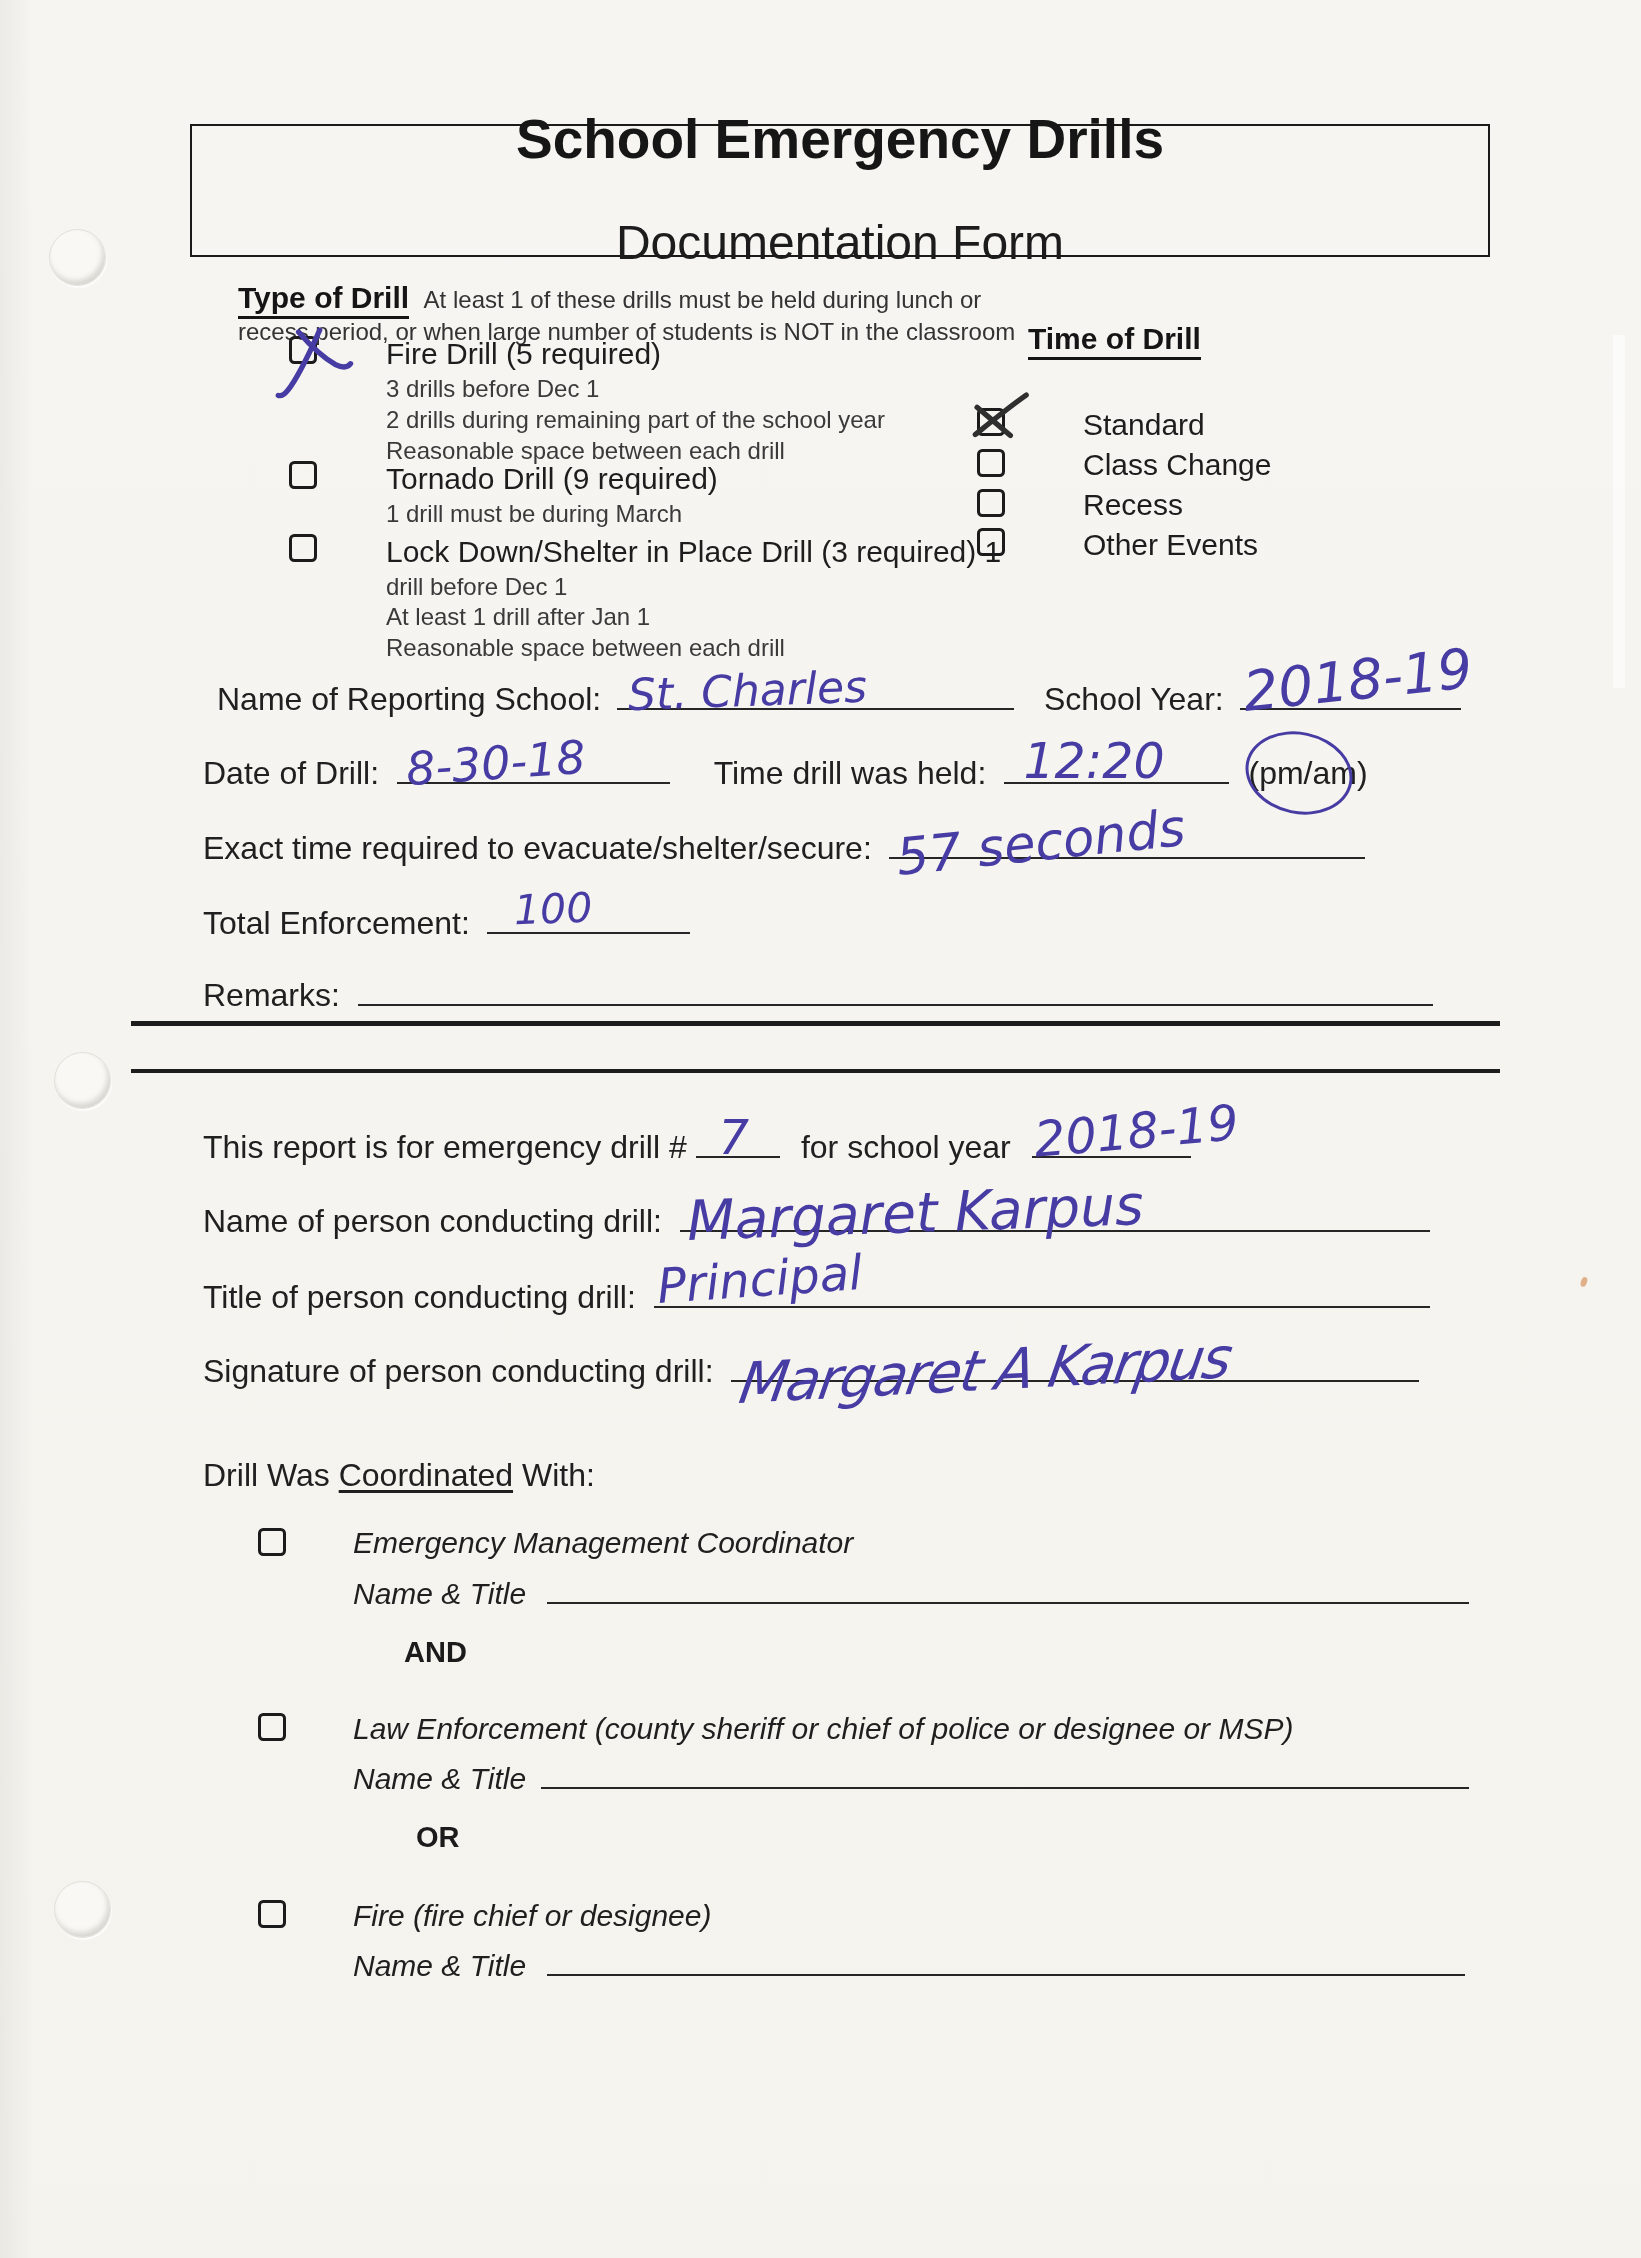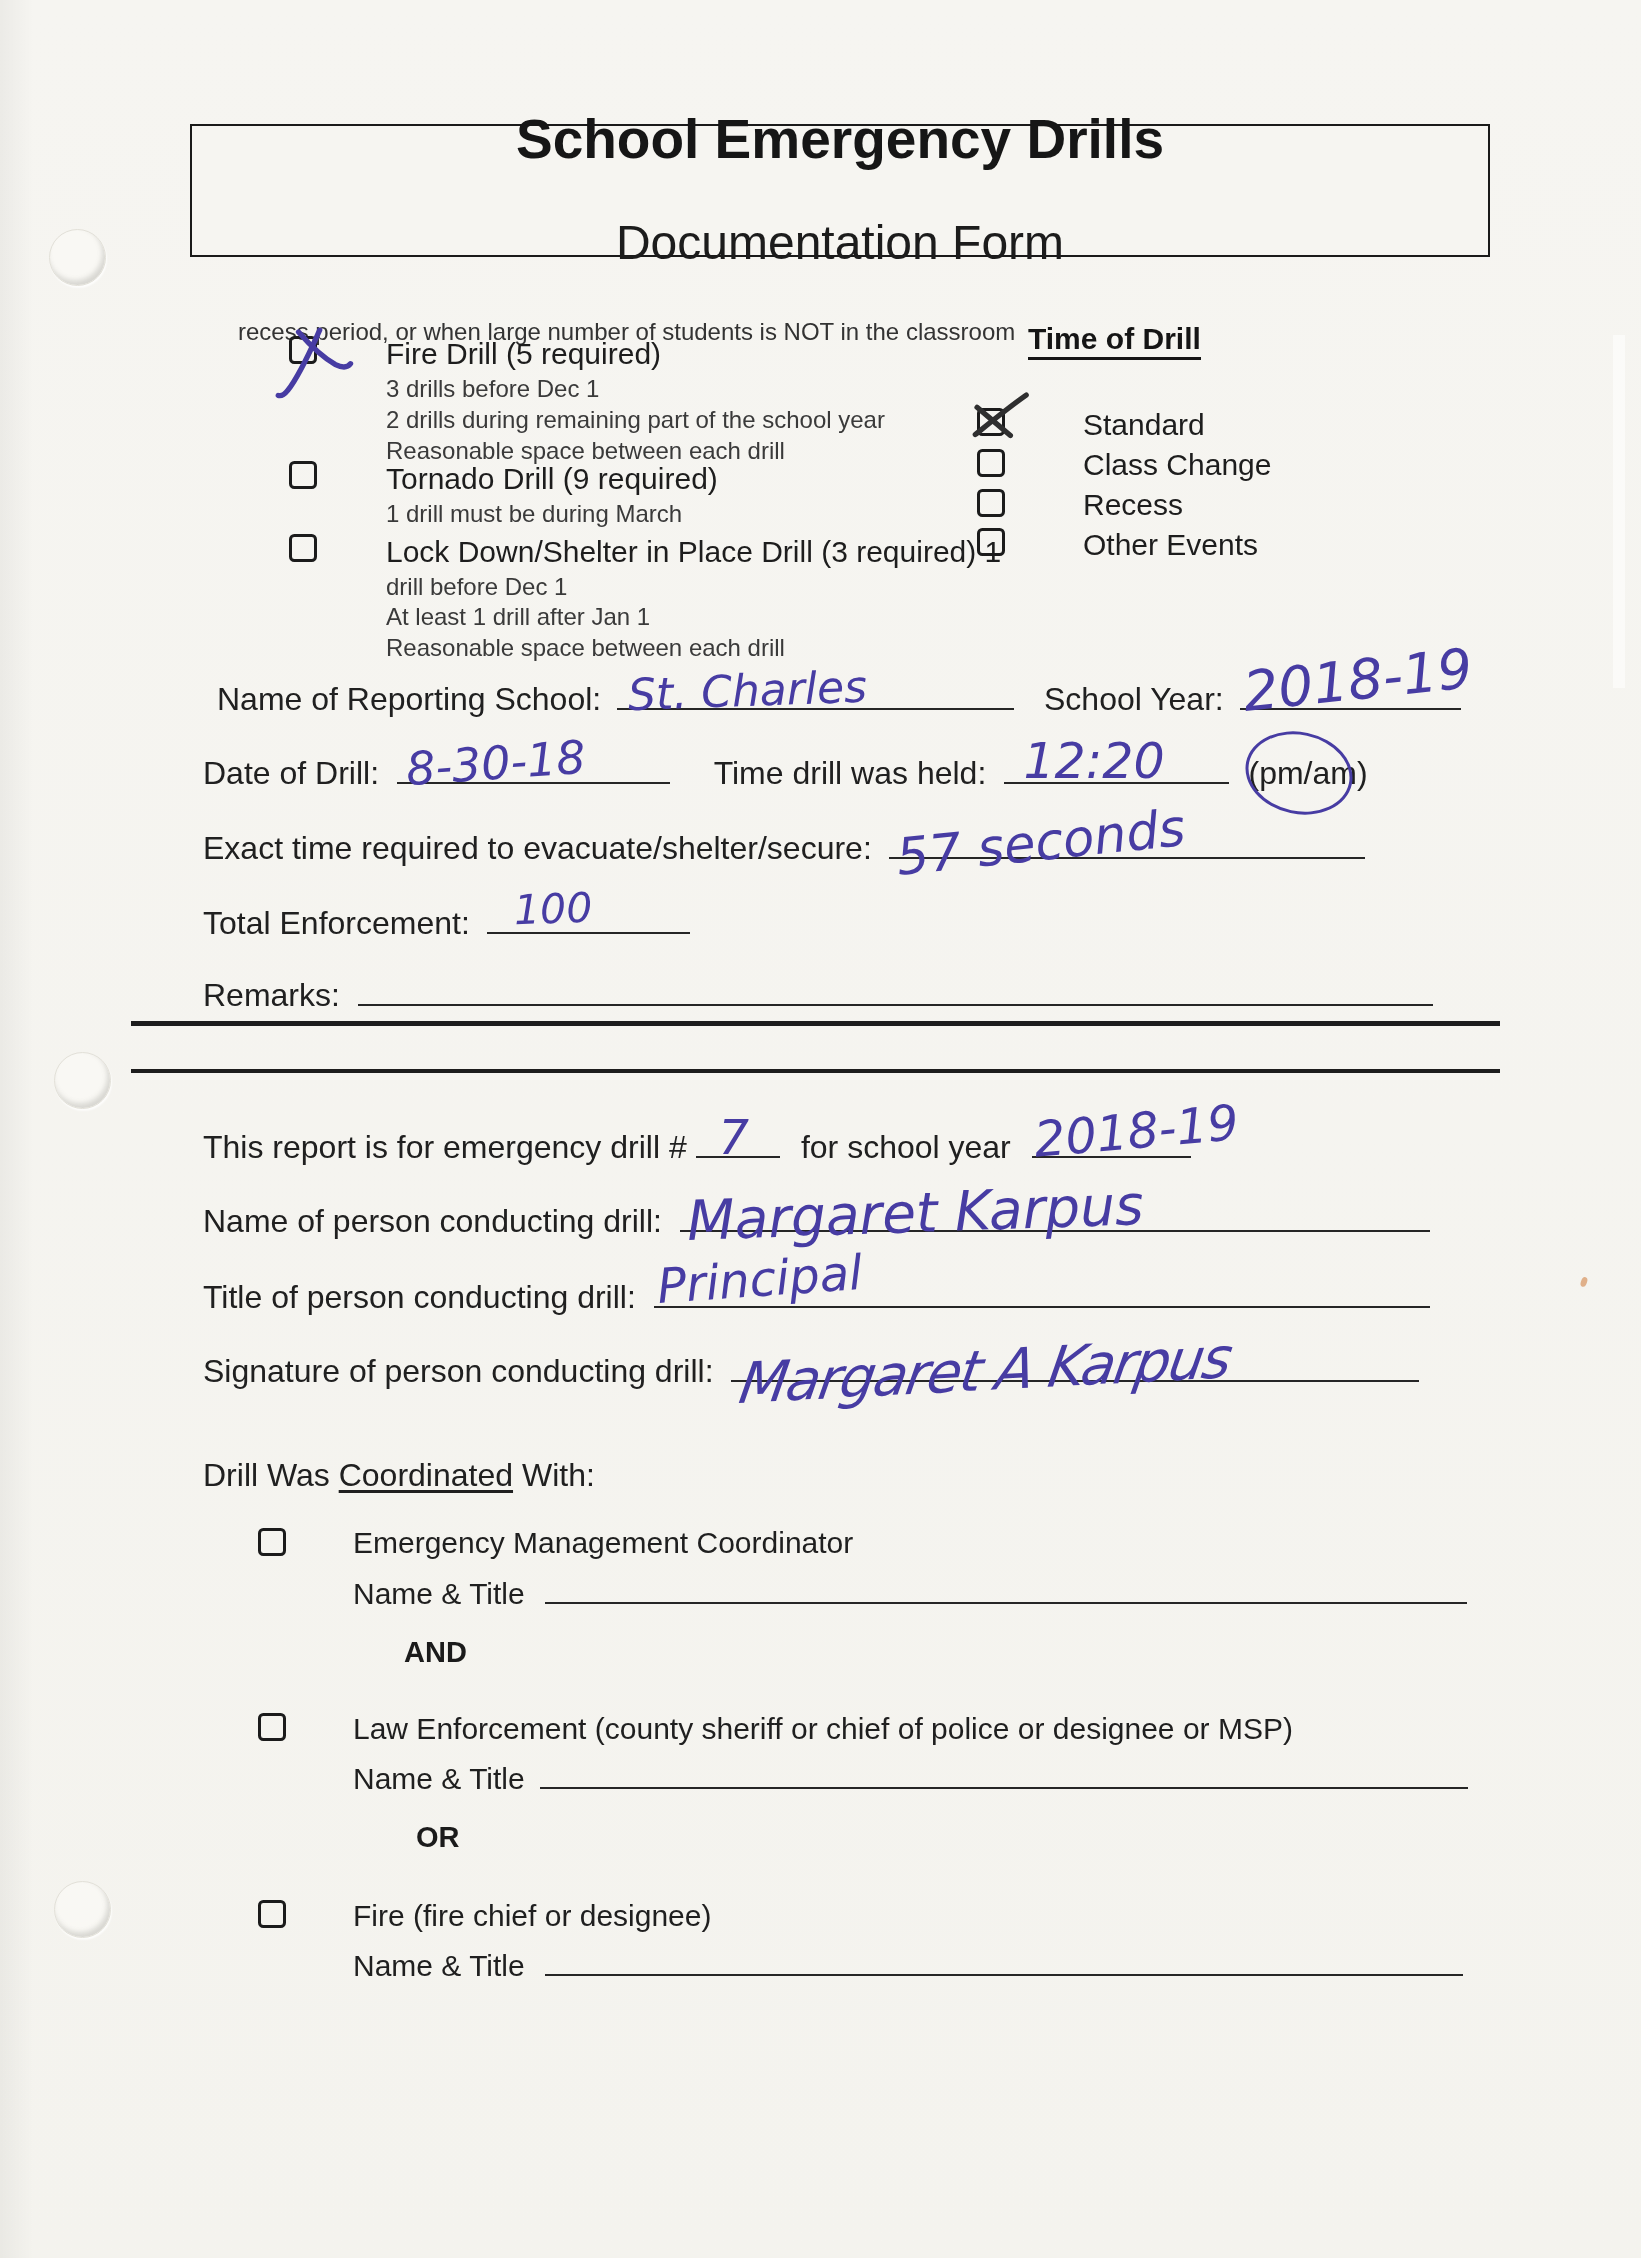--- a/index.html
+++ b/index.html
@@ -37,40 +37,44 @@
   .subnote{font-size:24px;color:#3a3a3a;}
   .cb{display:inline-block;width:22px;height:22px;border:3.5px solid #1b1b1b;border-radius:5.3px;
     background:transparent;}
   .field-label{font-size:32px;color:#202020;}
   .blank{display:inline-block;border-bottom:2.6px solid #262626;position:relative;
     height:37px;vertical-align:baseline;}
   .hw{font-family:"DejaVu Sans", sans-serif;font-style:italic;color:#473ca3;
     position:absolute;white-space:nowrap;line-height:1;}
   .divider{position:absolute;left:131px;width:1369px;background:#1d1d1d;}
   .bold-small{font-size:29px;font-weight:bold;color:#1b1b1b;}
-  .coord-label{font-size:30px;color:#1f1f1f;}
+  .coord-label{font-size:30px;color:#1f1f1f;font-style:italic;}
   .underline-word{text-decoration:underline;text-decoration-thickness:2.6px;text-underline-offset:4.4px;}
   svg{position:absolute;overflow:visible;}
 </style>
 </head>
 <body>
 
 <div class="page">
 
   <div class="hole" style="left:49px;top:229px;"></div>
   <div class="hole" style="left:54px;top:1052px;"></div>
   <div class="hole" style="left:54px;top:1881px;"></div>
   <div class="edge-band"></div>
   <div class="speck"></div>
 
   <div class="title-box">
     <div class="title-main">School Emergency Drills</div>
     <div class="title-sub">Documentation Form</div>
   </div>
 
+  <div class="row" style="left:238px;top:281px;">
+    <span class="h-section">Type of Drill</span>
+    <span class="note" style="margin-left:10.6px;">At least 1 of these drills must be held during lunch or</span>
+  </div>
   <div class="row note" style="left:238px;top:318px;">recess period, or when large number of students is NOT in the classroom</div>
 
   <span class="cb" style="position:absolute;left:289px;top:336px;"></span>
   <svg style="left:265px;top:316px;" width="97" height="106" viewBox="0 0 110 120">
     <path d="M38 18 C 52 34, 64 46, 80 55 C 88 59, 94 58, 97 54" stroke="#473ca3" stroke-width="6" fill="none" stroke-linecap="round"></path>
     <path d="M62 16 C 52 38, 40 66, 26 84 C 22 89, 18 91, 15 90" stroke="#473ca3" stroke-width="6" fill="none" stroke-linecap="round"></path>
   </svg>
   <div class="row drill-label" style="left:386px;top:337px;">Fire Drill (5 required)</div>
   <div class="row subnote" style="left:386px;top:375px;">3 drills before Dec 1</div>
   <div class="row subnote" style="left:386px;top:406px;">2 drills during remaining part of the school year</div>

